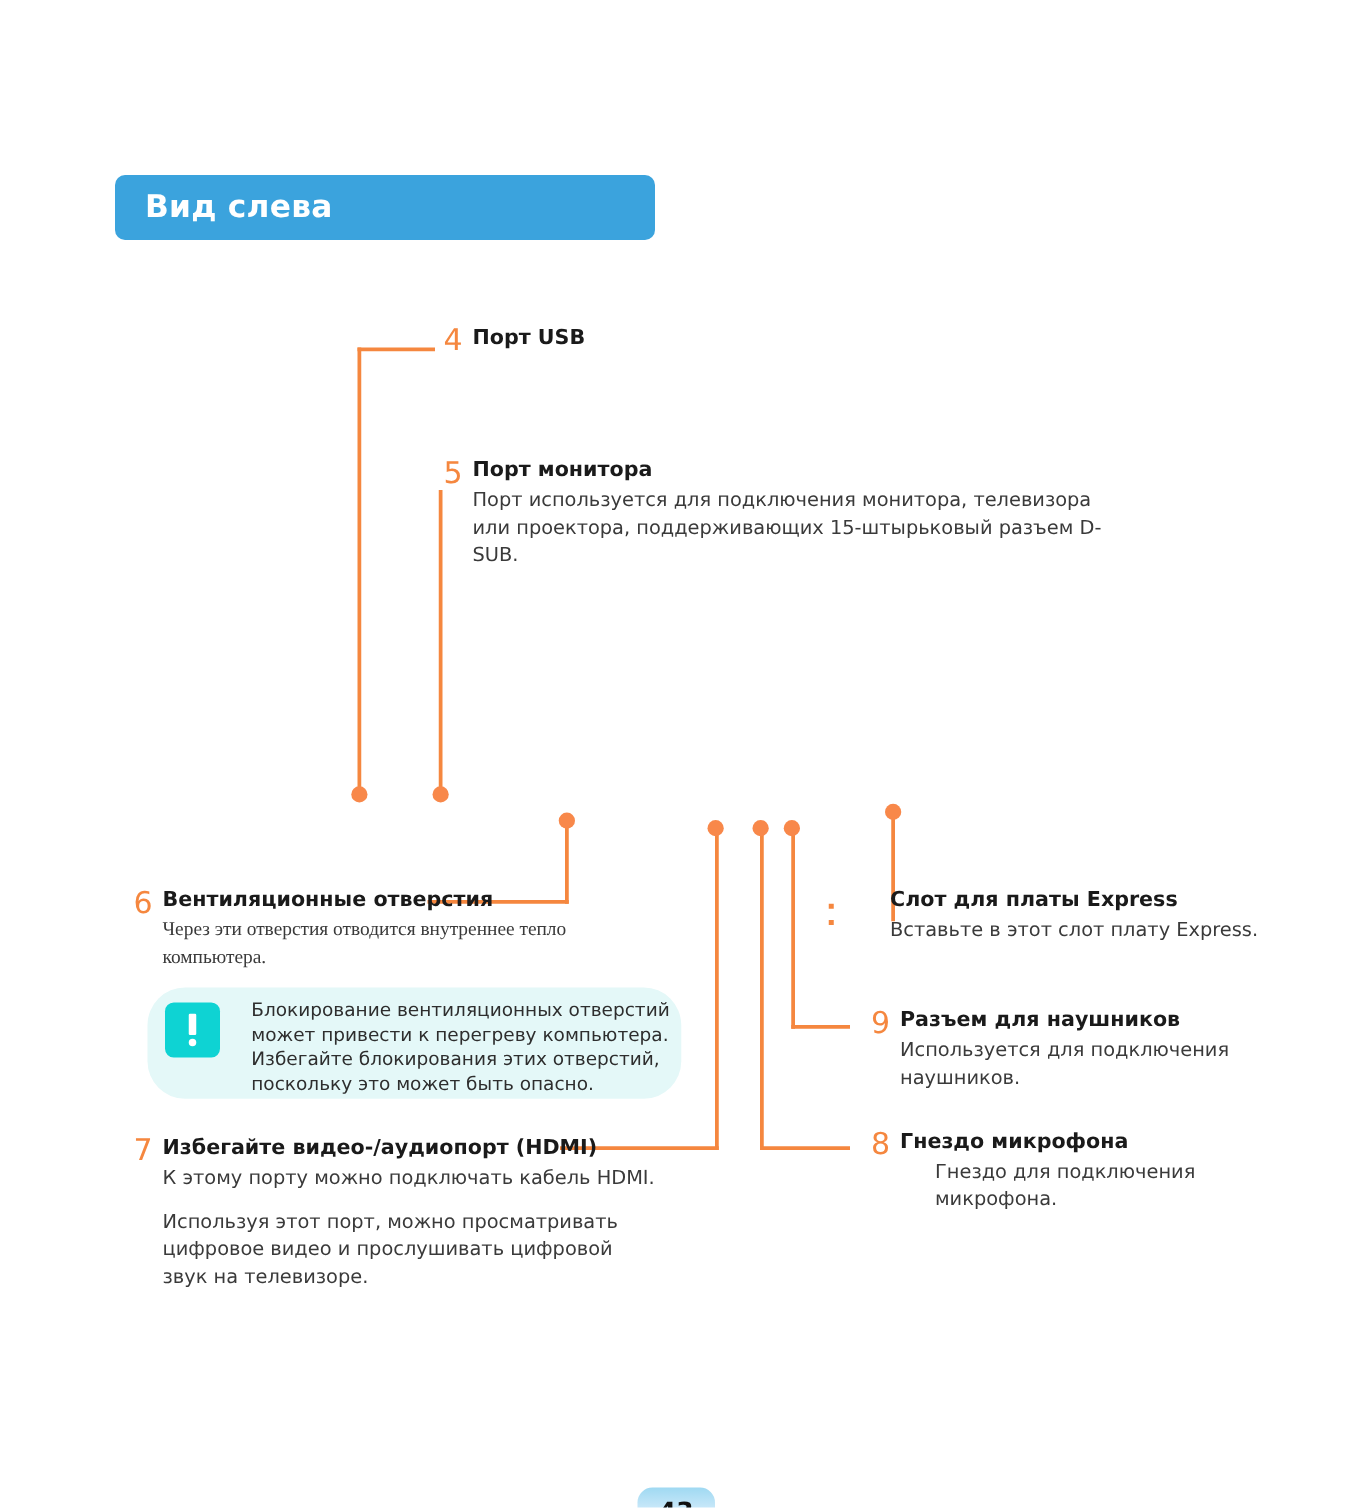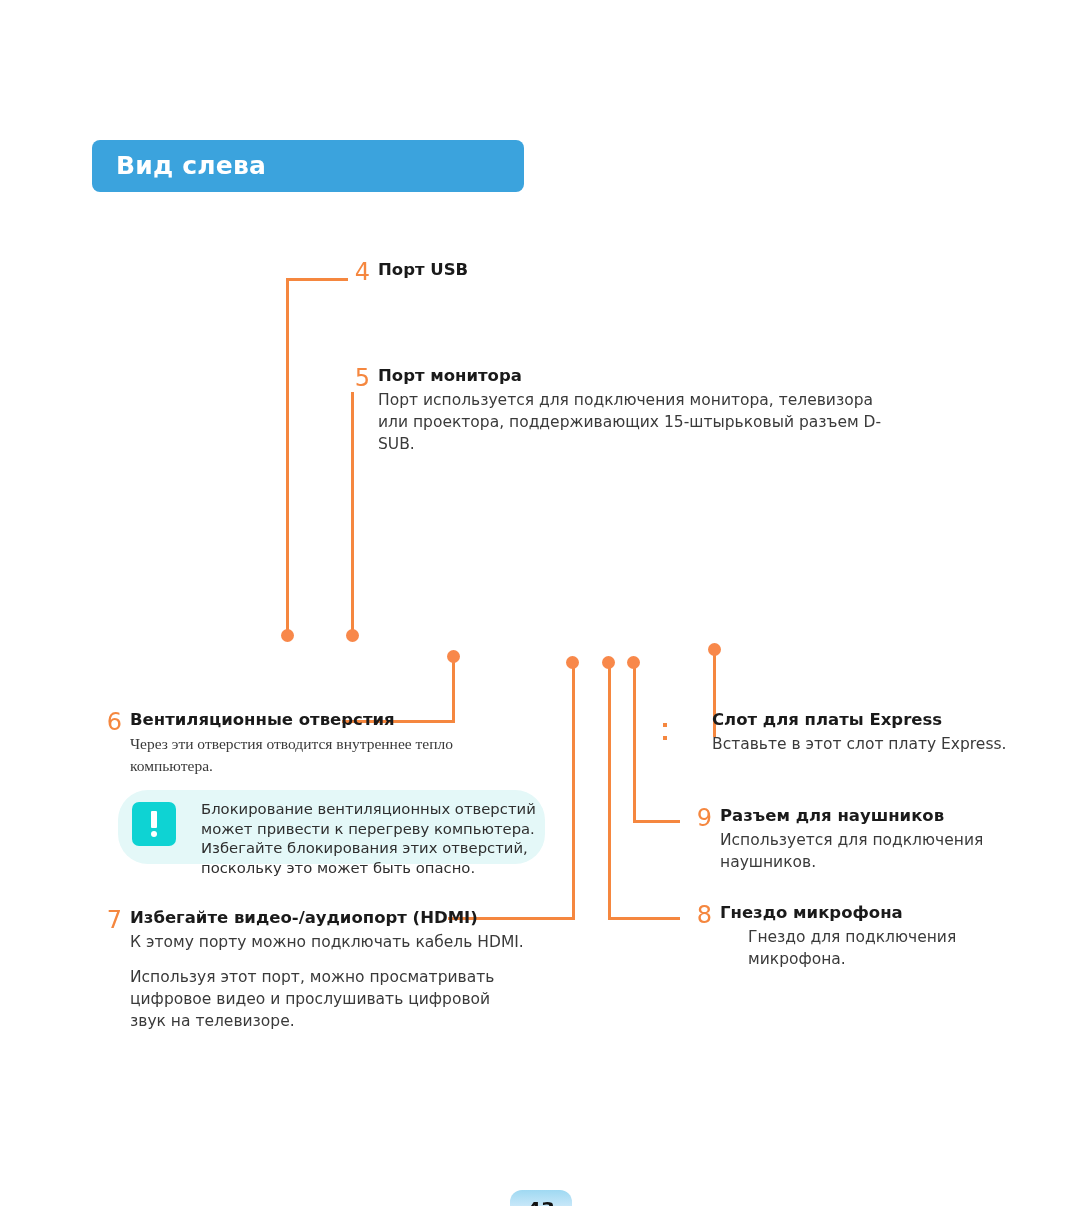--- a/index.html
+++ b/index.html
@@ -82,21 +82,21 @@
   .callout .desc p + p {
     margin-top: 13px;
   }
 
   
   #note-box {
     position: absolute;
     left: 118px;
     top: 790px;
     width: 427px;
-    height: 74px;
+    height: 89px;
     background: #e4f8f8;
     border-radius: 30px;
   }
   #note-icon {
     position: absolute;
     left: 14px;
     top: 12px;
     width: 44px;
     height: 44px;
     background: #0ed3d3;

